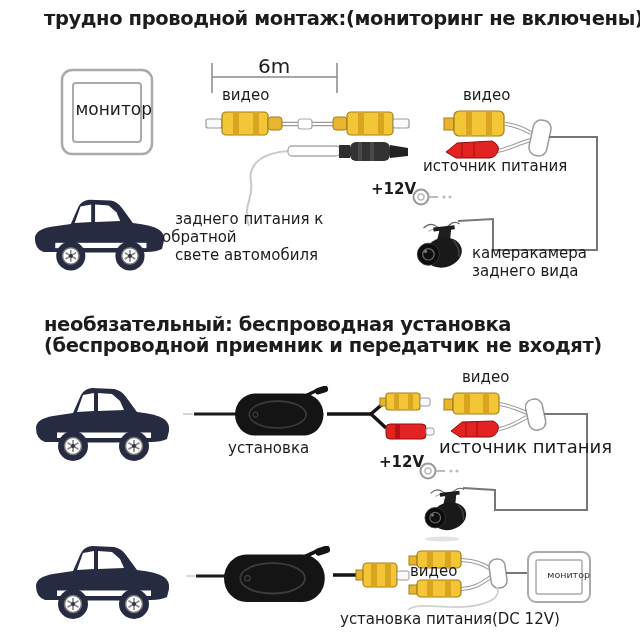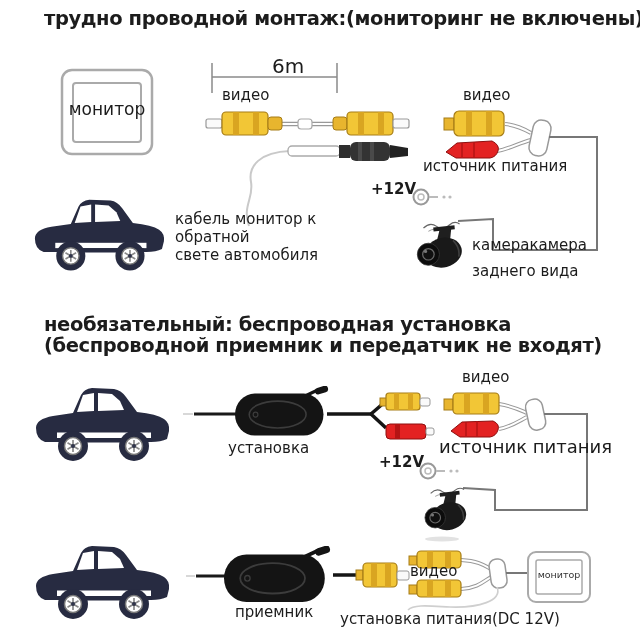--- a/index.html
+++ b/index.html
@@ -7,21 +7,21 @@
        font-family:"DejaVu Sans","Liberation Sans",sans-serif;color:#1c1c1c;}
   .stage{position:absolute;inset:0;}
   svg.canvas{position:absolute;left:0;top:0;}
   .lbl{position:absolute;white-space:nowrap;color:#1c1c1c;line-height:1.05;}
   .title{font-weight:bold;font-size:19.5px;letter-spacing:-0.4px;}
   .big{font-size:15px;}
   .mid{font-size:18px;}
   .dim{font-size:20px;}
   .small{font-size:15px;font-weight:600;text-align:center;}
   .tiny{font-size:9.5px;color:#333;}
-  .center{text-align:center;}
+  .center{text-align:right;}
 </style>
 </head>
 <body>
 
 <div class="stage">
 
 <svg class="canvas" width="640" height="642" viewBox="0 0 640 642">
   <defs>
     <symbol id="car" viewBox="0 0 140 92">
       <path d="M12,66 Q3,63 3,52 Q3,43 20,40 L40,37 L48,19 Q51,13 59,12 L81,13 Q88,14 93,21 L104,36 Q124,38 131,43 Q137,47 136,55 L134,63 Q128,66 118,66 Z" fill="#272b41"></path>
@@ -249,48 +249,47 @@
   <g>
     <rect x="528" y="552" width="62" height="50" rx="8" fill="#fff" stroke="#aaa" stroke-width="2"></rect>
     <rect x="536" y="560" width="46" height="34" rx="2" fill="#fff" stroke="#aaa" stroke-width="1.5"></rect>
   </g>
 </svg>
 
   <div class="lbl title" style="left:44px;top:9px">трудно проводной монтаж:(мониторинг не включены)</div>
 
   <div class="lbl center mid" style="left:62px;top:101px;width:90px;font-size:17px">монитор</div>
 
-  <div class="lbl dim" style="left:272px;top:56px">6m</div>
+  <div class="lbl dim" style="left:258px;top:56px">6m</div>
 
   <div class="lbl big" style="left:222px;top:88px">видео</div>
 
   <div class="lbl big" style="left:463px;top:88px">видео</div>
 
   <div class="lbl big" style="left:423px;top:159px">источник питания</div>
 
   <div class="lbl small" style="left:371px;top:182px">+12V</div>
 
-  <div class="lbl big" style="left:175px;top:212px">кабель монитор к</div>
-  <div class="lbl big" style="left:175px;top:230px">обратной</div>
+  <div class="lbl big" style="left:175px;top:212px">заднего питания к</div>
+  <div class="lbl big" style="left:162px;top:230px">обратной</div>
   <div class="lbl big" style="left:175px;top:248px">свете автомобиля</div>
 
-  <div class="lbl big" style="left:472px;top:238px">камеракамера</div>
+  <div class="lbl big" style="left:472px;top:246px">камеракамера</div>
   <div class="lbl big" style="left:472px;top:264px">заднего вида</div>
 
   <div class="lbl title" style="left:44px;top:315px">необязательный: беспроводная установка</div>
   <div class="lbl title" style="left:44px;top:336px">(беспроводной приемник и передатчик не входят)</div>
 
   <div class="lbl big" style="left:228px;top:441px">установка</div>
 
   <div class="lbl big" style="left:462px;top:370px">видео</div>
 
   <div class="lbl mid" style="left:439px;top:438px">источник питания</div>
 
   <div class="lbl small" style="left:379px;top:455px">+12V</div>
 
-  <div class="lbl big" style="left:235px;top:605px">приемник</div>
 
   <div class="lbl big" style="left:410px;top:564px">видео</div>
 
   <div class="lbl center tiny" style="left:528px;top:570px;width:62px">монитор</div>
 
   <div class="lbl big" style="left:340px;top:612px">установка питания(DC 12V)</div>
 </div>
 
 </body></html>

